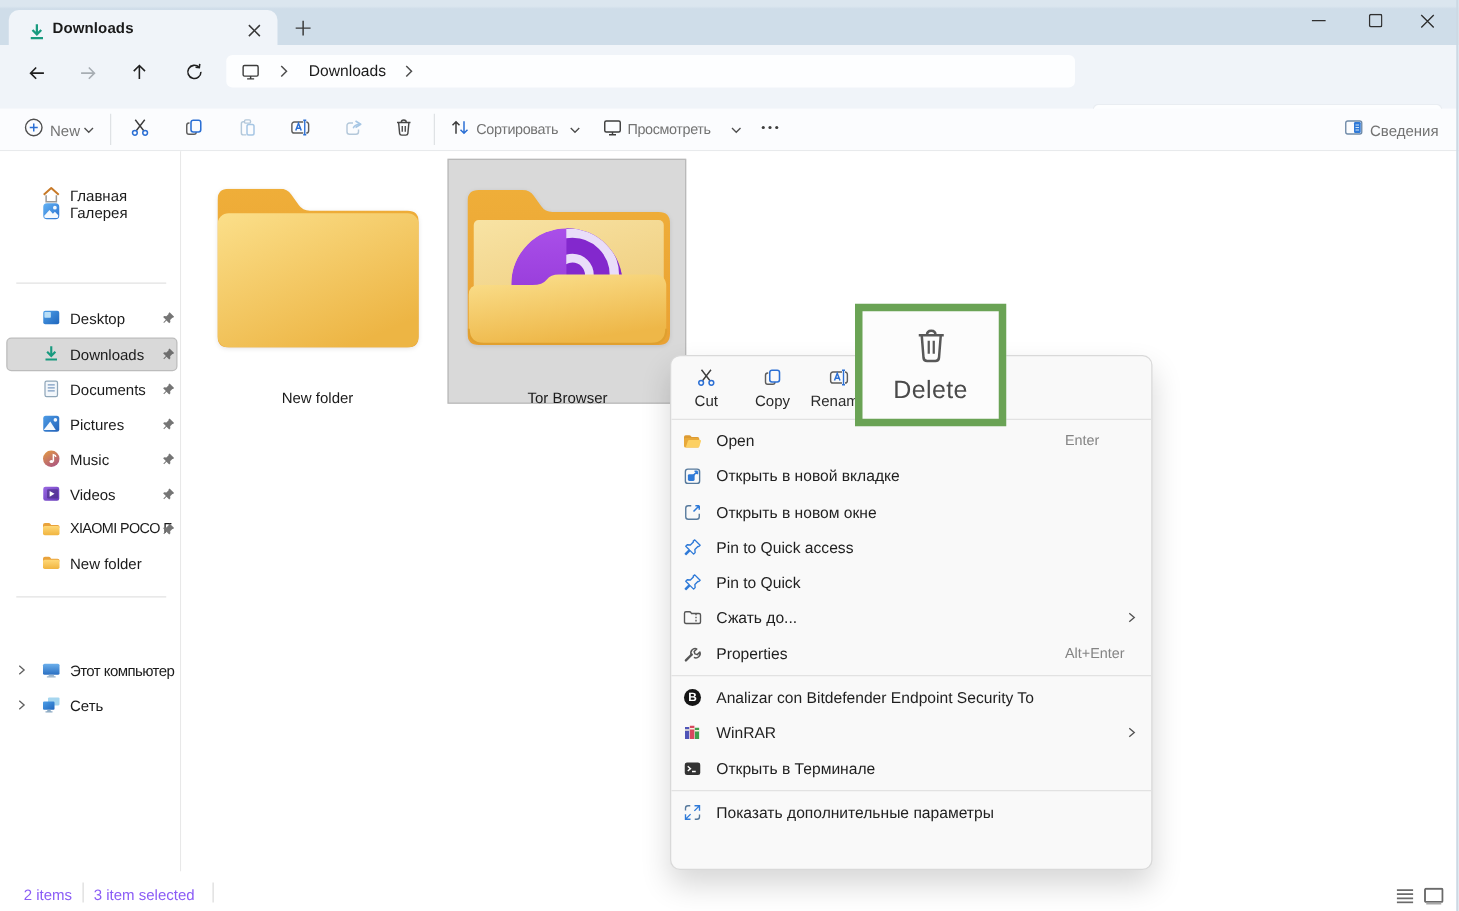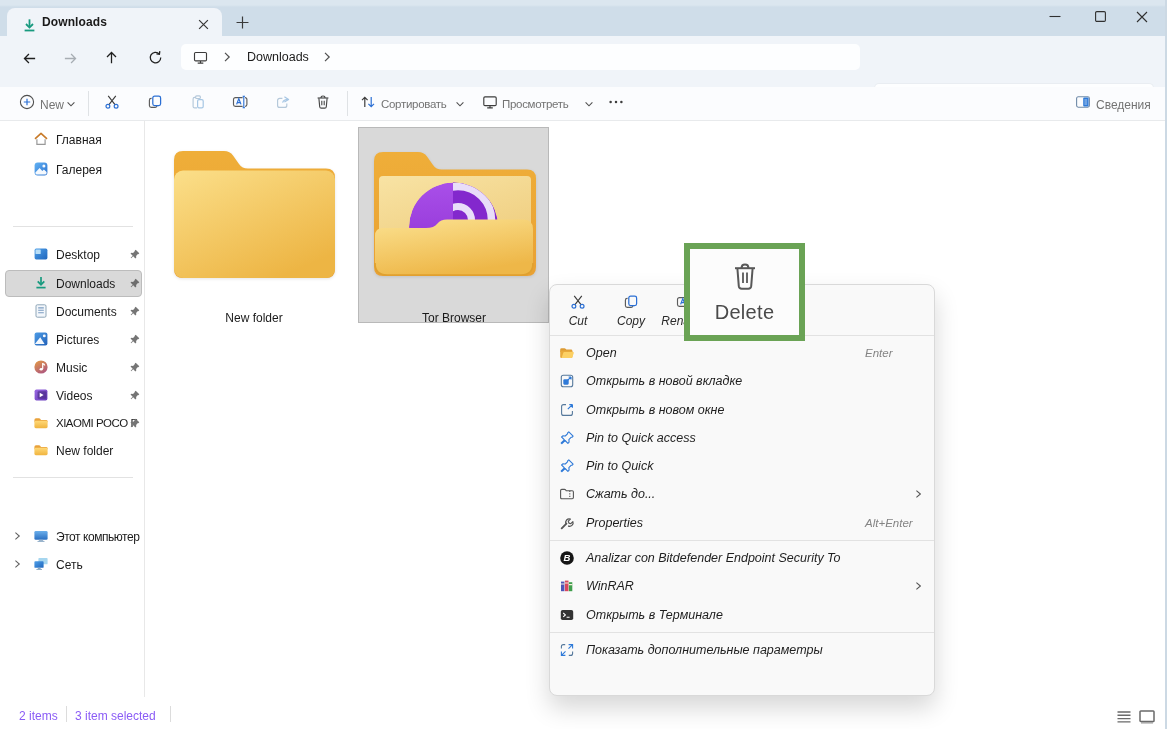--- a/index.html
+++ b/index.html
@@ -28,21 +28,21 @@
 .ssep { position:absolute; left:13px; width:120px; height:1px; background:#e2e2e2; }
 
 #content { position:absolute; left:145px; top:121px; width:1022px; height:608px; background:#fff; }
 .flabel { position:absolute; font-size:12px; color:#1a1a1a; text-align:center; white-space:nowrap; }
 #selcell { position:absolute; left:358px; top:127px; width:191px; height:196px; background:#d9d9d9; border:1px solid #b9b9b9; }
 
 #status { position:absolute; left:0; top:703px; width:1167px; height:26px; background:#fff; }
 .stxt { position:absolute; top:6px; font-size:12px; color:#8b5cf6; }
 .svline { position:absolute; top:3px; width:1px; height:16px; background:#dcdcdc; }
 
-#cmenu { position:absolute; left:549px; top:284px; width:386px; height:412px; background:#f9f9f9; border:1px solid #d9d9d9; border-radius:8px; box-shadow:0 12px 24px rgba(0,0,0,0.16); z-index:5; overflow:hidden;font-style:italic; }
+#cmenu { position:absolute; left:536px; top:284px; width:386px; height:412px; background:#f9f9f9; border:1px solid #d9d9d9; border-radius:8px; box-shadow:0 12px 24px rgba(0,0,0,0.16); z-index:5; overflow:hidden; }
 #cmicons { position:relative; height:50px; }
 .cbtn { position:absolute; top:0; width:52px; height:50px; text-align:center; }
 .cbtn svg { margin-top:9px; }
 .cbtn .clbl { display:block; font-size:12px; color:#2a2a2a; margin-top:1px; }
 #cmsep0 { height:1px; background:#e2e2e2; }
 .mlist { padding-top:3px; }
 .mi { position:relative; height:28.3px; }
 .mi .micon { position:absolute; left:9px; top:6px; }
 .mi .mtext { position:absolute; left:36px; top:7px; font-size:12.5px; color:#1f1f1f; white-space:nowrap; }
 .mi .mshort { position:absolute; left:315px; top:8px; font-size:11.5px; color:#848484; white-space:nowrap; }
@@ -240,21 +240,21 @@
         <stop offset="0" stop-color="#f8e3a4"></stop>
         <stop offset="1" stop-color="#f0d083"></stop>
       </linearGradient>
     <linearGradient id="gtor" x1="0" y1="0" x2="0" y2="1">
         <stop offset="0" stop-color="#a94fe9"></stop>
         <stop offset="1" stop-color="#8c2fd0"></stop>
       </linearGradient>
   </defs>
 </svg>
 <div id="sidebar">
-  <div class="sitem" style="top:4px">
+  <div class="sitem" style="top:21px">
     <svg class="sicon" width="16" height="16" viewBox="0 0 16 16" fill="none">
         <path d="M2 7.8 L8 2.4 L14 7.8" stroke="#c87a28" stroke-width="1.6" stroke-linejoin="round"></path>
         <path d="M3.9 8.2 V13.3 H12.1 V8.2" stroke="#999" stroke-width="1.2" fill="#fff"></path>
       </svg>
     <span class="stext">Главная</span>
   </div>
   <div class="sitem" style="top:34px">
     <svg class="sicon" width="16" height="16" viewBox="0 0 16 16">
         <rect x="1.6" y="1.6" width="12.8" height="12.8" rx="3" fill="url(#ggal)"></rect>
         <circle cx="10.9" cy="5.1" r="1.5" fill="#fff" opacity="0.95"></circle>

